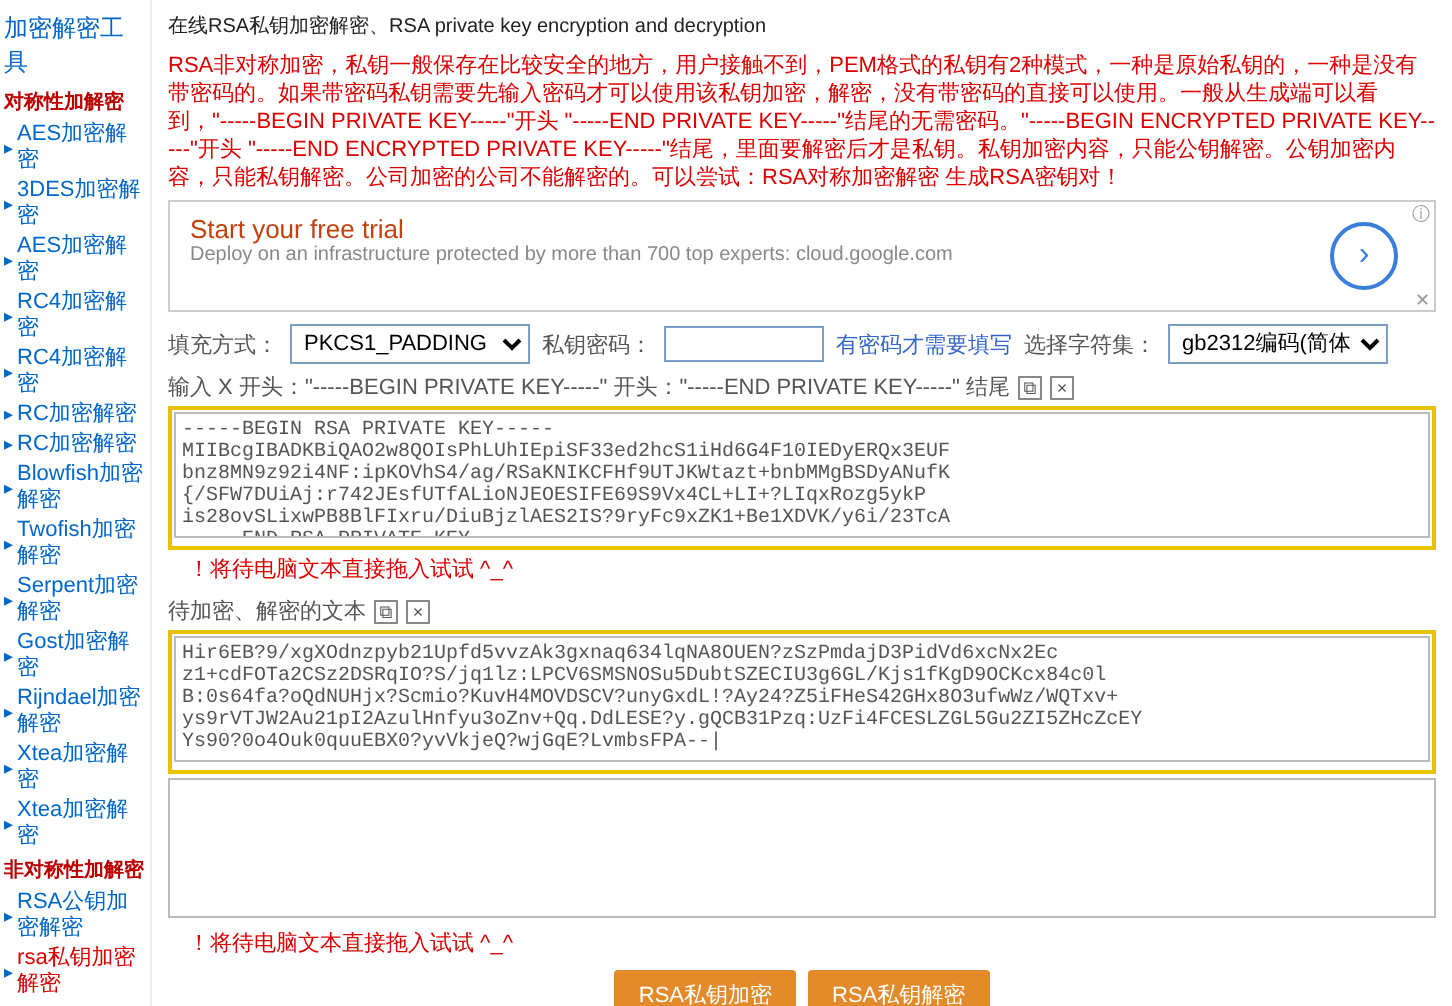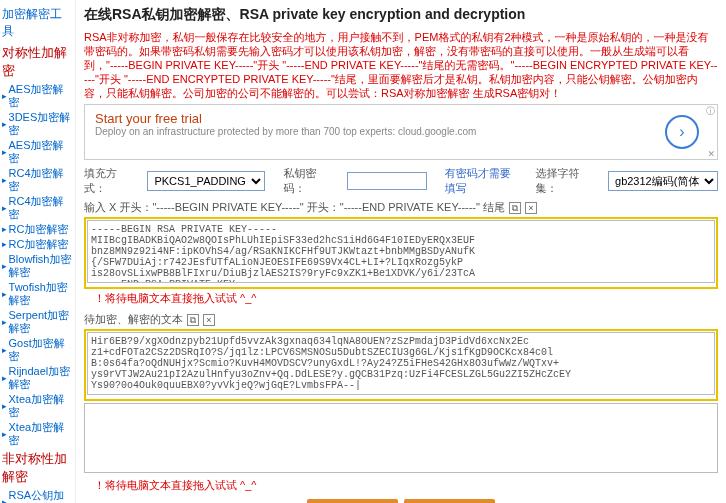--- a/index.html
+++ b/index.html
@@ -1,33 +1,33 @@
 <!DOCTYPE html>
 <html><head>
 <meta charset="utf-8">
 <style>
 *{margin:0;padding:0;box-sizing:border-box}
 body{font-family:Arial,"Microsoft YaHei",sans-serif;font-size:12px;background:#fff;color:#333}
 .page{display:flex;width:726px}
 .sidebar{width:76px;padding:4px 2px;background:#fff;border-right:1px solid #eee}
 .side-title{color:#0066cc;font-size:12px;font-weight:normal;padding:2px 0}
-.side-group{color:#b00;font-size:13px;padding:2px 0;font-weight:normal}
+.side-group{color:#b00;font-size:10px;padding:2px 0;font-weight:bold}
 .side-item{display:flex;align-items:center;padding:1px 0;color:#0066cc;font-size:11px;cursor:pointer;line-height:13px}
 .side-item.red{color:#d00}
 .side-bullet{color:#0066cc;margin-right:2px;font-size:9px}
 .main{flex:1;padding:4px 8px}
-.page-title{font-size:14px;font-weight:bold;color:#222;padding:2px 0 6px}
+.page-title{font-size:10px;font-weight:normal;color:#222;padding:2px 0 6px}
 .infobox{font-size:11px;color:#d00;line-height:14px;margin-bottom:4px}
 .ad{background:#fff;border:1px solid #ccc;padding:6px 10px;margin-bottom:6px;position:relative;height:56px}
 .ad-h{font-size:13px;color:#c2410c}
 .ad-s{font-size:10px;color:#888}
 .ad-circle{position:absolute;right:18px;top:10px;width:34px;height:34px;border:2px solid #3b7ddb;border-radius:50%;display:flex;align-items:center;justify-content:center;color:#3b7ddb;font-size:16px}
 .ad-x{position:absolute;right:2px;font-size:9px;color:#999;cursor:pointer}
 .ad-x.t{top:0}.ad-x.b{bottom:0}
-.row{display:flex;align-items:center;gap:18px;margin:4px 0;font-size:11px}
+.row{display:flex;align-items:center;gap:6px;margin:4px 0;font-size:11px}
 .lbl{color:#555}
 select,input[type=text]{font-size:11px;border:1px solid #7a9ec7;padding:2px;background:#fff}
 .hint{color:#36c;font-size:11px}
 .sublbl{font-size:11px;color:#555;margin:2px 0;display:flex;align-items:center;gap:4px}
 .ta-wrap{border:2px solid #e6c200;padding:1px;margin:2px 0}
 .ta{width:100%;font-family:Liberation Mono, monospace;font-size:10px;border:1px solid #bbb;padding:3px;resize:none;color:#555;line-height:11px}
 .ta-plain{width:100%;font-family:monospace;font-size:10px;border:1px solid #bbb;padding:3px;resize:none;height:70px;color:#555}
 .warn{color:#d00;font-size:11px;margin:2px 0 6px 10px}
 .btns{display:flex;gap:6px;justify-content:center;margin:6px 0}
 .btn{background:#e38a2a;color:#fff;border:none;padding:5px 12px;font-size:11px;cursor:pointer;border-radius:2px}

